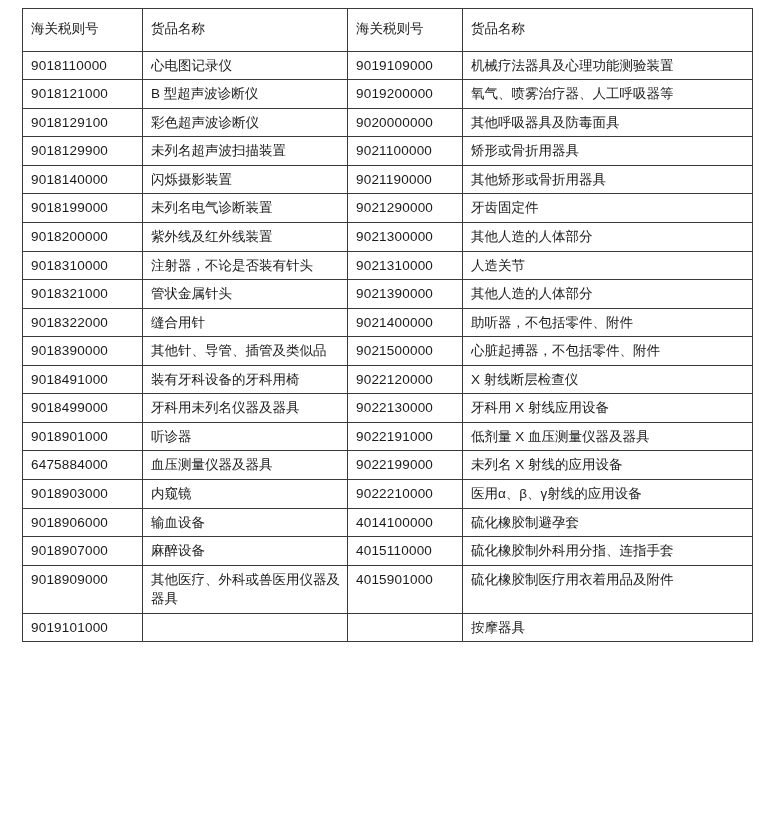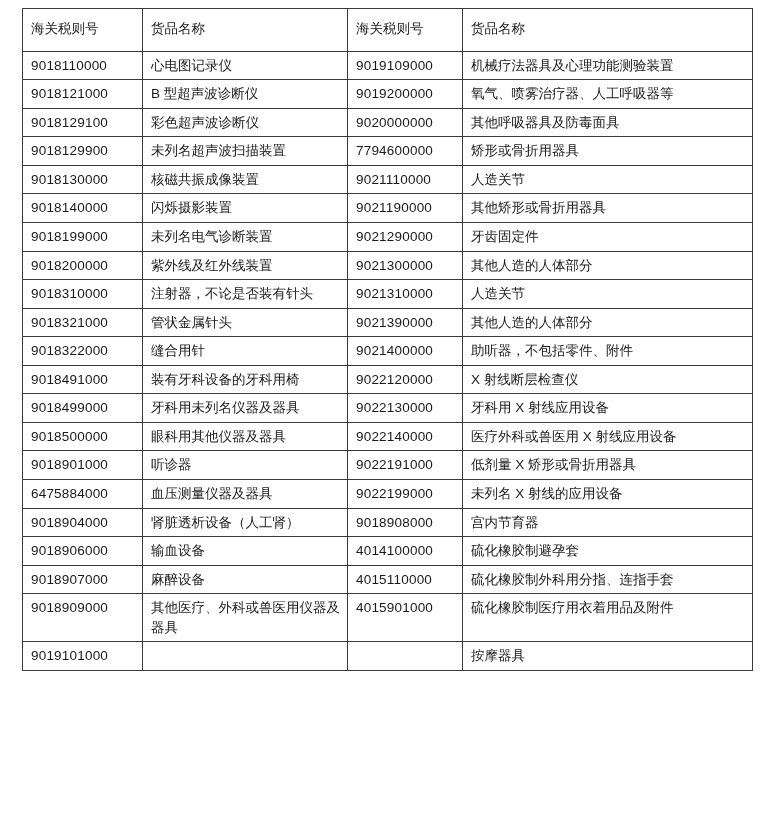--- a/index.html
+++ b/index.html
@@ -82,28 +82,22 @@
       </tr>
       <tr>
         <td class="code">9018129100</td>
         <td>彩色超声波诊断仪</td>
         <td class="code">9020000000</td>
         <td>其他呼吸器具及防毒面具</td>
       </tr>
       <tr>
         <td class="code">9018129900</td>
         <td>未列名超声波扫描装置</td>
-        <td class="code">7794600000</td>
+        <td class="code">9021100000</td>
         <td>矫形或骨折用器具</td>
-      </tr>
-      <tr>
-        <td class="code">9018130000</td>
-        <td>核磁共振成像装置</td>
-        <td class="code">9021110000</td>
-        <td>人造关节</td>
       </tr>
       <tr>
         <td class="code">9018140000</td>
         <td>闪烁摄影装置</td>
         <td class="code">9021190000</td>
         <td>其他矫形或骨折用器具</td>
       </tr>
       <tr>
         <td class="code">9018199000</td>
         <td>未列名电气诊断装置</td>
@@ -128,54 +122,54 @@
         <td class="code">9021390000</td>
         <td>其他人造的人体部分</td>
       </tr>
       <tr>
         <td class="code">9018322000</td>
         <td>缝合用针</td>
         <td class="code">9021400000</td>
         <td>助听器，不包括零件、附件</td>
       </tr>
       <tr>
+        <td class="code">9018390000</td>
+        <td>其他针、导管、插管及类似品</td>
+        <td class="code">9021500000</td>
+        <td>心脏起搏器，不包括零件、附件</td>
+      </tr>
+      <tr>
         <td class="code">9018491000</td>
         <td>装有牙科设备的牙科用椅</td>
         <td class="code">9022120000</td>
         <td>X 射线断层检查仪</td>
       </tr>
       <tr>
         <td class="code">9018499000</td>
         <td>牙科用未列名仪器及器具</td>
         <td class="code">9022130000</td>
         <td>牙科用 X 射线应用设备</td>
       </tr>
       <tr>
-        <td class="code">9018500000</td>
-        <td>眼科用其他仪器及器具</td>
-        <td class="code">9022140000</td>
-        <td>医疗外科或兽医用 X 射线应用设备</td>
-      </tr>
-      <tr>
         <td class="code">9018901000</td>
         <td>听诊器</td>
         <td class="code">9022191000</td>
-        <td>低剂量 X 矫形或骨折用器具</td>
+        <td>低剂量 X 血压测量仪器及器具</td>
       </tr>
       <tr>
         <td class="code">6475884000</td>
         <td>血压测量仪器及器具</td>
         <td class="code">9022199000</td>
         <td>未列名 X 射线的应用设备</td>
       </tr>
       <tr>
-        <td class="code">9018904000</td>
-        <td>肾脏透析设备（人工肾）</td>
-        <td class="code">9018908000</td>
-        <td>宫内节育器</td>
+        <td class="code">9018903000</td>
+        <td>内窥镜</td>
+        <td class="code">9022210000</td>
+        <td>医用α、β、γ射线的应用设备</td>
       </tr>
       <tr>
         <td class="code">9018906000</td>
         <td>输血设备</td>
         <td class="code">4014100000</td>
         <td>硫化橡胶制避孕套</td>
       </tr>
       <tr>
         <td class="code">9018907000</td>
         <td>麻醉设备</td>

